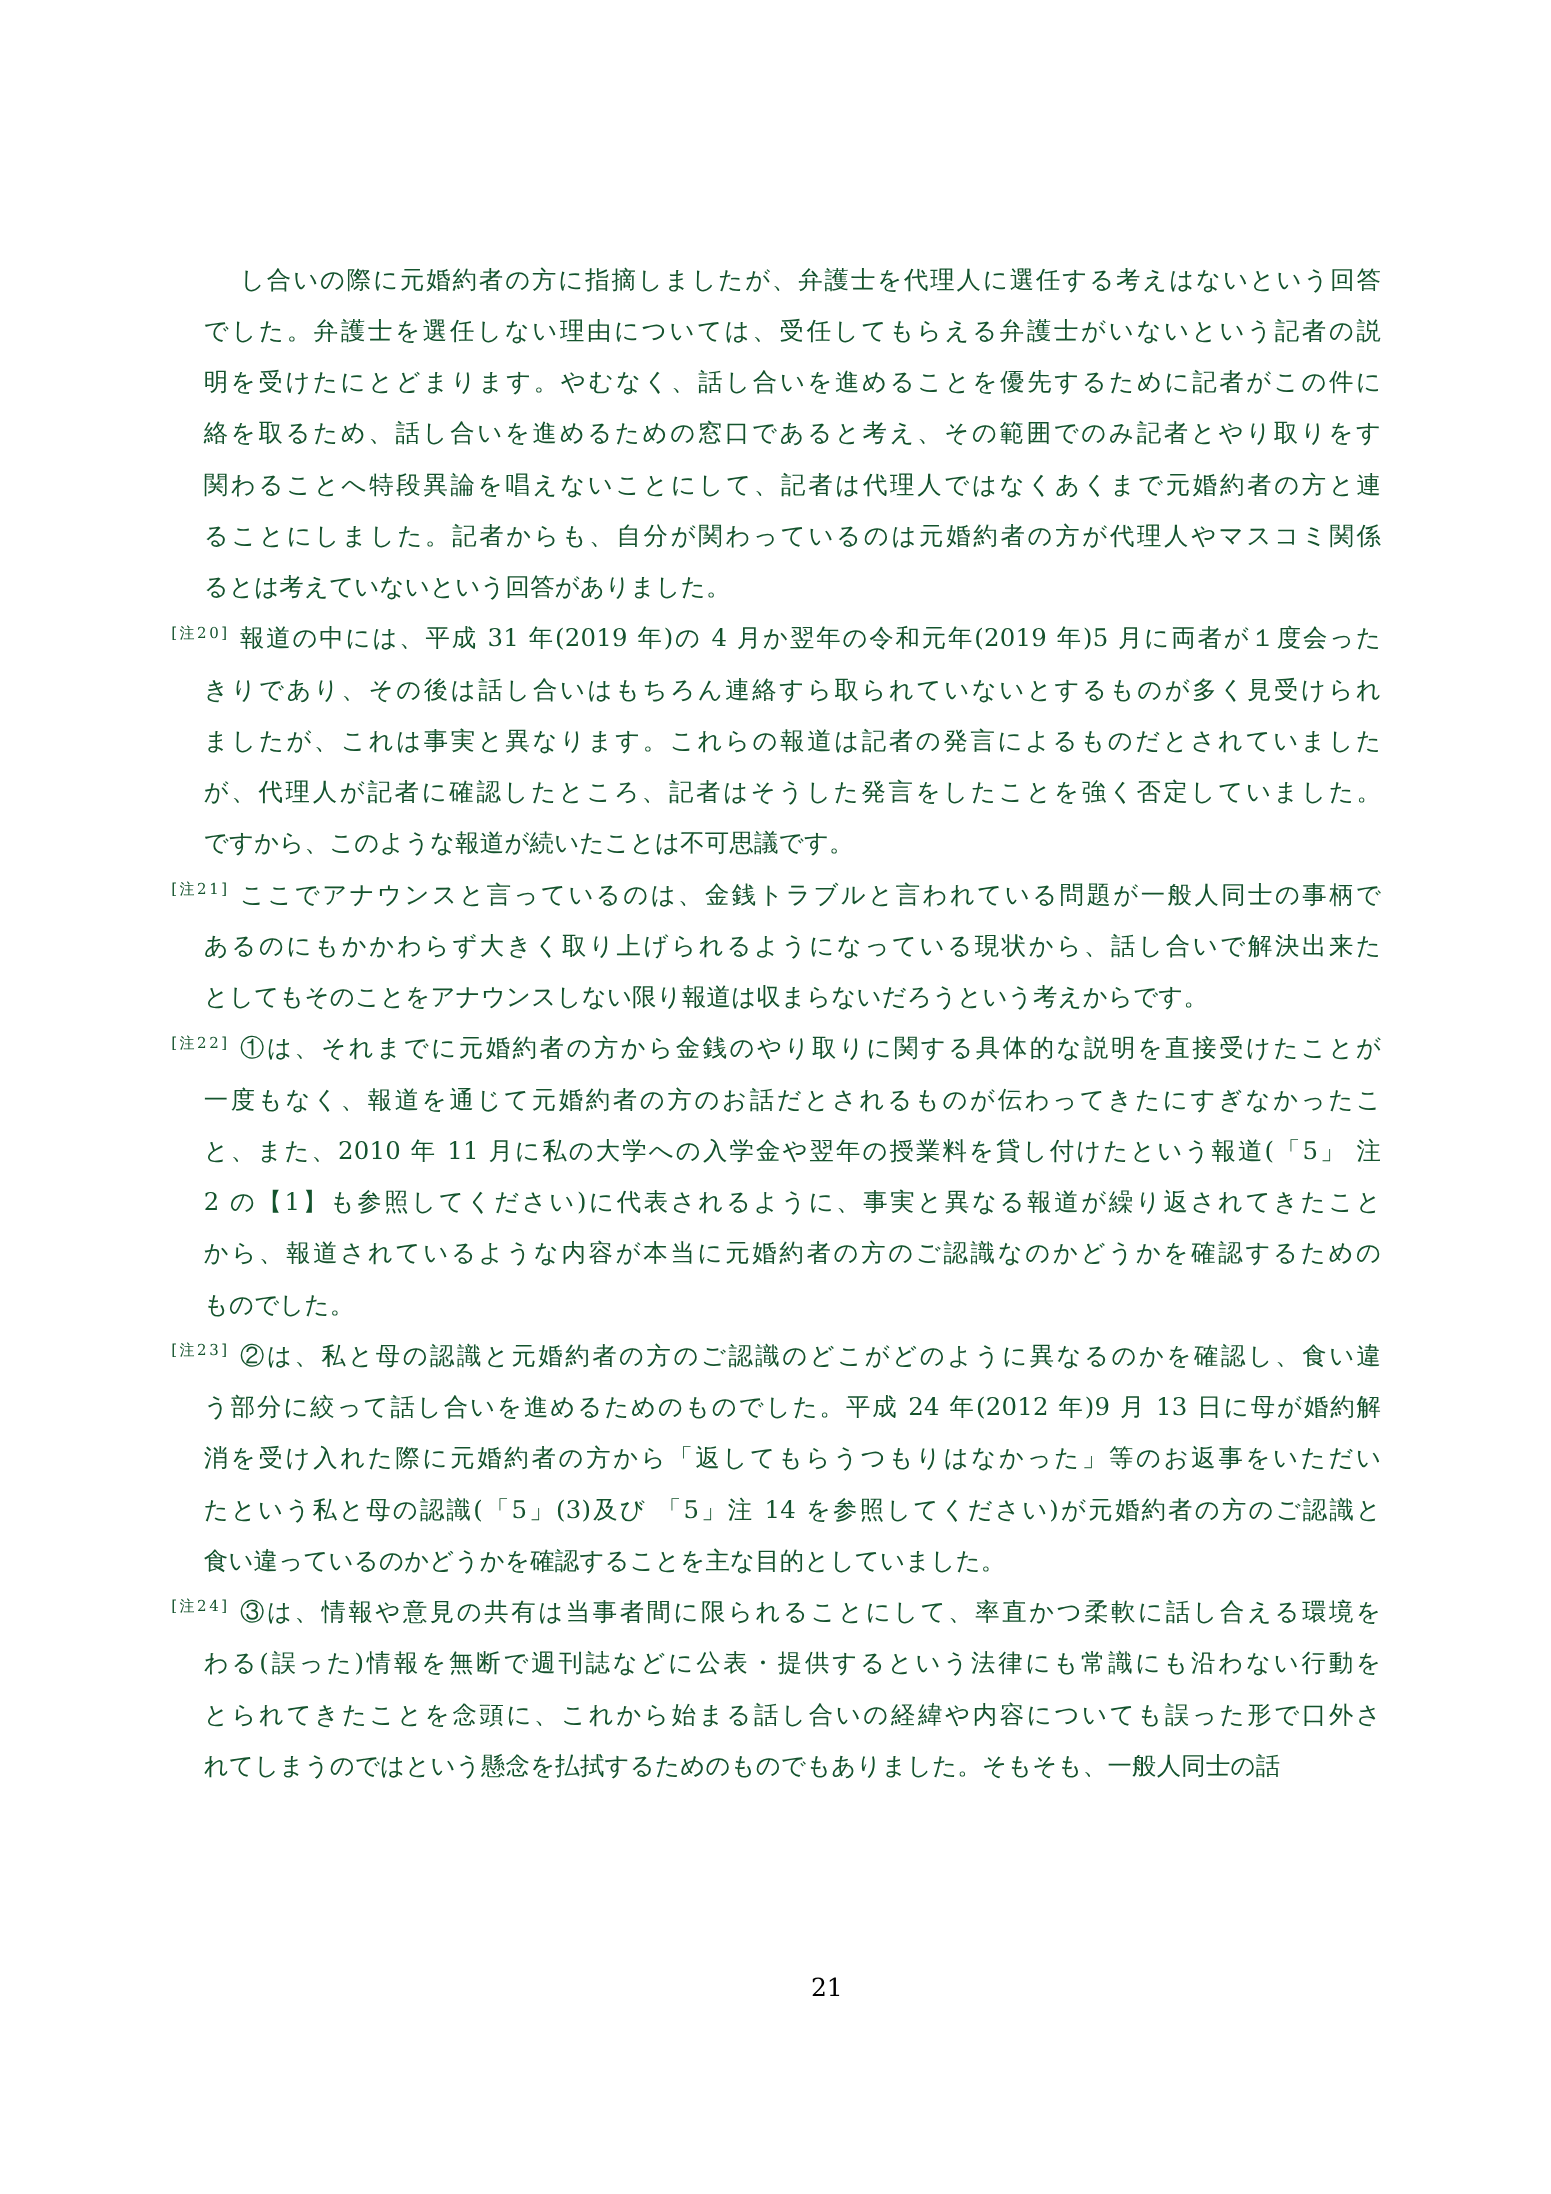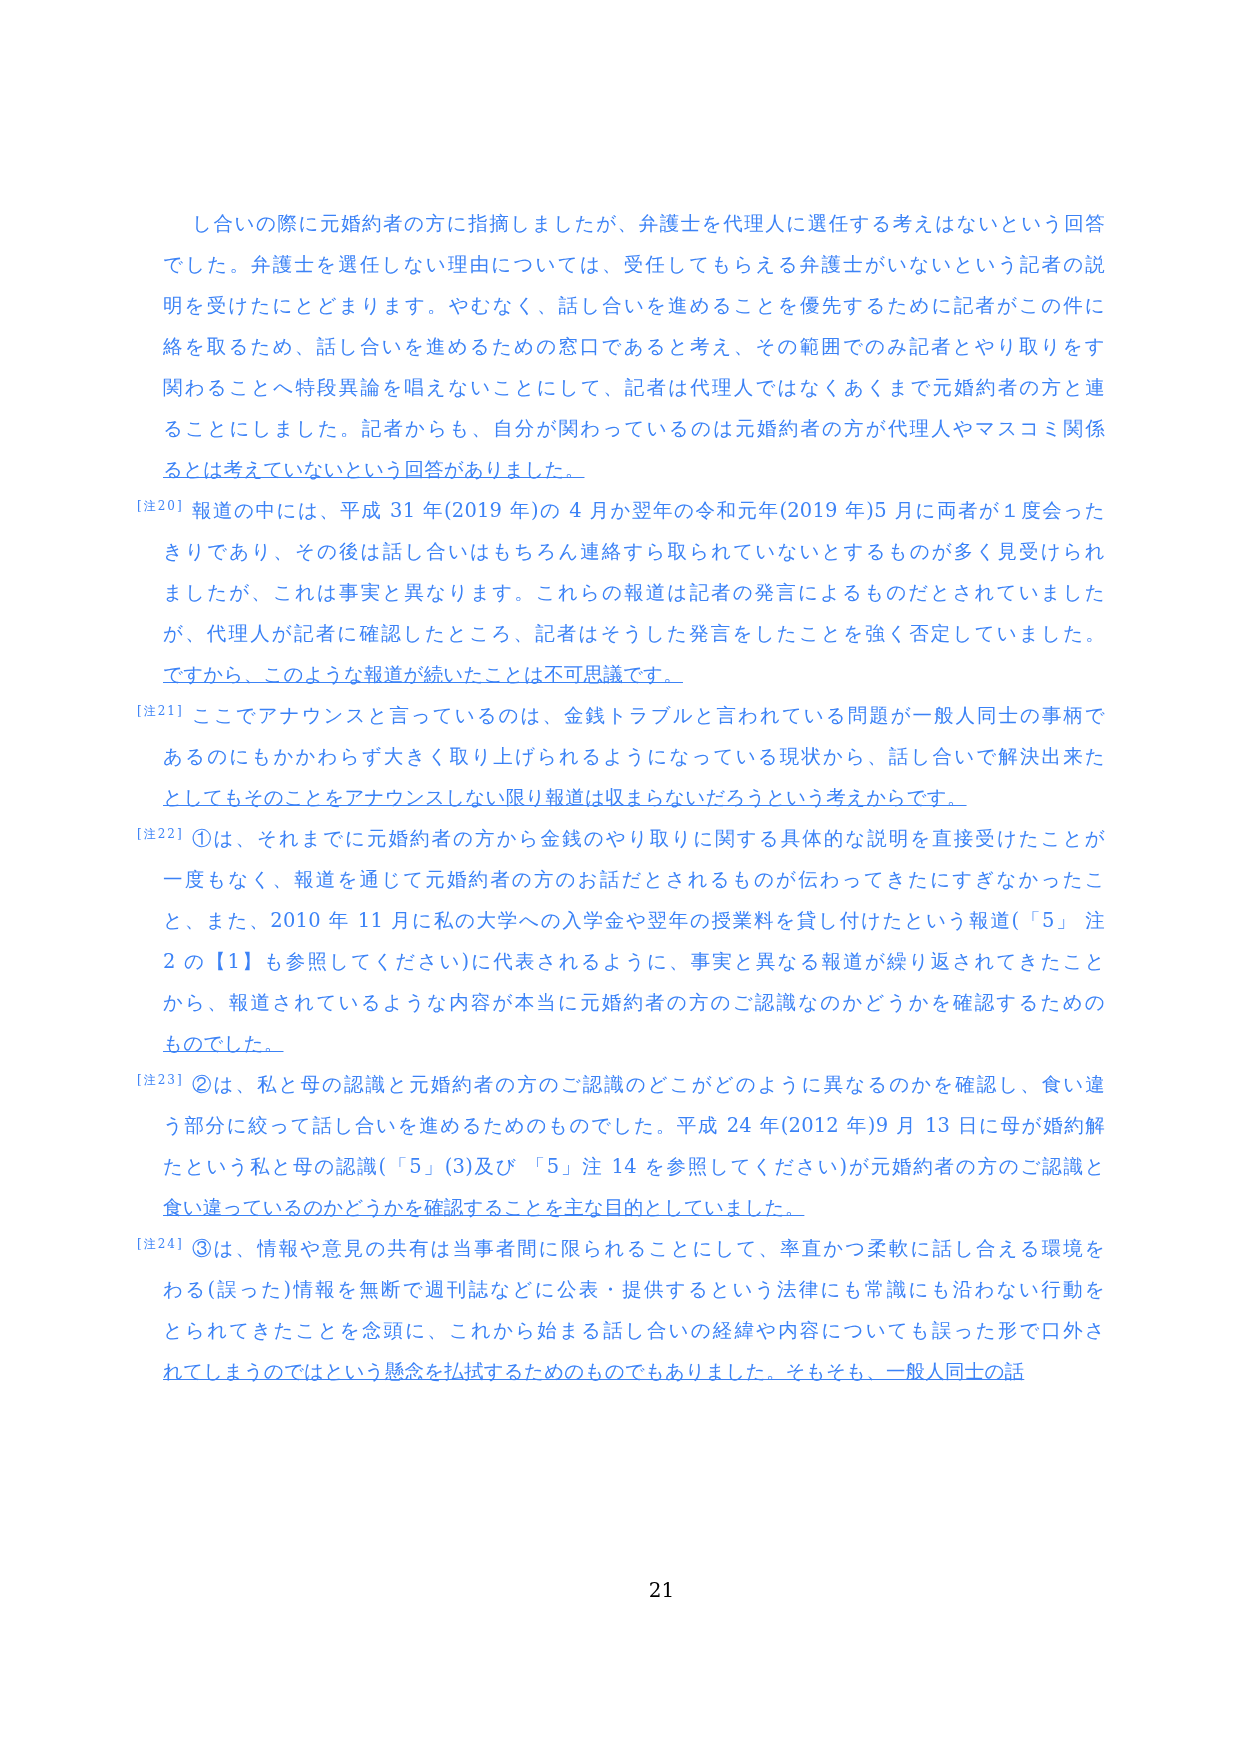--- a/index.html
+++ b/index.html
@@ -28,30 +28,29 @@
   }
   .line {
     position: relative;
     height: 41px;
     line-height: 41px;
     font-size: 19.5px;
     letter-spacing: 0.2px;
     white-space: nowrap;
     text-align: justify;
     text-align-last: justify;
-    color: #3b82f6;
+    color: #14532d;
   }
   
   .line.first {
     margin-left: 29px;
   }
   .line.last {
     text-align: left;
     text-align-last: left;
-    text-decoration: underline;
   }
   .marker {
     position: absolute;
     left: -55px;
     top: -4px;
     font-size: 12px;
     letter-spacing: 2px;
     line-height: 41px;
     white-space: nowrap;
   }
@@ -96,20 +95,21 @@
         <div class="line first"><span class="marker">[注22]</span>①は、それまでに元婚約者の方から金銭のやり取りに関する具体的な説明を直接受けたことが</div>
         <div class="line">一度もなく、報道を通じて元婚約者の方のお話だとされるものが伝わってきたにすぎなかったこ</div>
         <div class="line">と、また、2010 年 11 月に私の大学への入学金や翌年の授業料を貸し付けたという報道(「5」 注</div>
         <div class="line">2 の【1】も参照してください)に代表されるように、事実と異なる報道が繰り返されてきたこと</div>
         <div class="line">から、報道されているような内容が本当に元婚約者の方のご認識なのかどうかを確認するための</div>
         <div class="line last">ものでした。</div>
       </div>
       <div class="para">
         <div class="line first"><span class="marker">[注23]</span>②は、私と母の認識と元婚約者の方のご認識のどこがどのように異なるのかを確認し、食い違</div>
         <div class="line">う部分に絞って話し合いを進めるためのものでした。平成 24 年(2012 年)9 月 13 日に母が婚約解</div>
+        <div class="line">消を受け入れた際に元婚約者の方から「返してもらうつもりはなかった」等のお返事をいただい</div>
         <div class="line">たという私と母の認識(「5」(3)及び 「5」注 14 を参照してください)が元婚約者の方のご認識と</div>
         <div class="line last">食い違っているのかどうかを確認することを主な目的としていました。</div>
       </div>
       <div class="para">
         <div class="line first"><span class="marker">[注24]</span>③は、情報や意見の共有は当事者間に限られることにして、率直かつ柔軟に話し合える環境を</div>
         <div class="line">わる(誤った)情報を無断で週刊誌などに公表・提供するという法律にも常識にも沿わない行動を</div>
         <div class="line">とられてきたことを念頭に、これから始まる話し合いの経緯や内容についても誤った形で口外さ</div>
         <div class="line last">れてしまうのではという懸念を払拭するためのものでもありました。そもそも、一般人同士の話</div>
       </div>
     </div>

